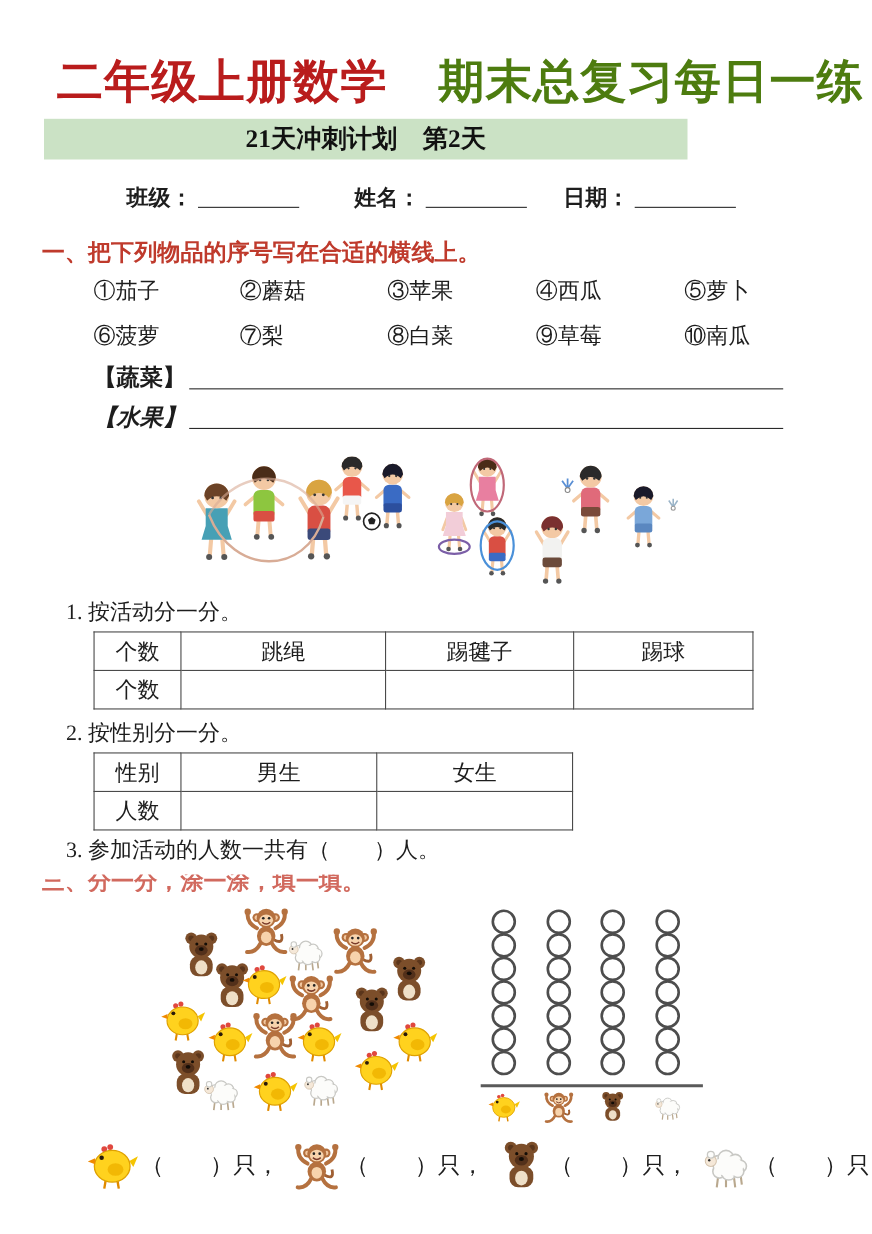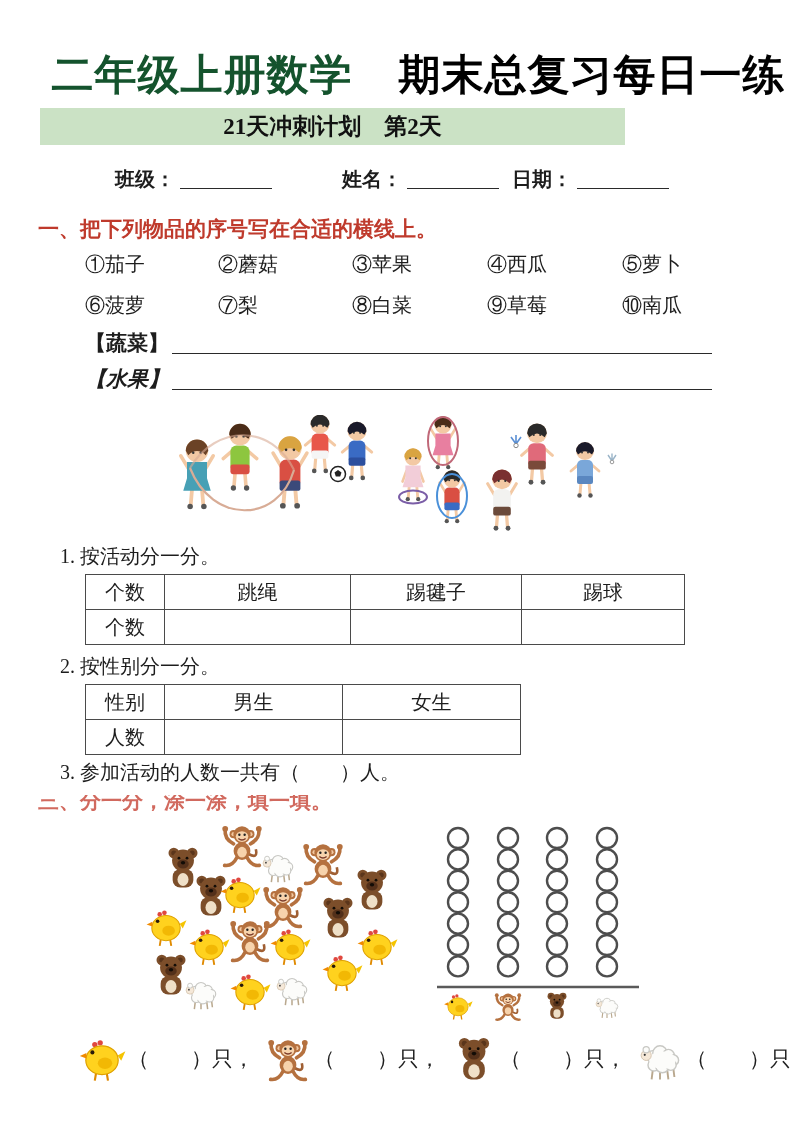--- a/index.html
+++ b/index.html
@@ -1,28 +1,28 @@
 <!DOCTYPE html>
 <html><head>
 <meta charset="utf-8">
 <style>
   html,body{margin:0;padding:0;background:#ffffff;}
   body{font-family:"Liberation Serif","DejaVu Serif",serif;color:#1d1d1d;}
   .page{position:relative;width:793px;height:1122px;margin:0 auto;background:#ffffff;overflow:hidden;}
 
   .title{position:absolute;left:0;top:46px;width:793px;text-align:center;
          font-size:42px;font-weight:700;letter-spacing:1px;line-height:58px;white-space:nowrap;}
-  .t-black{color:#14532d;margin-left:44px;}
-  .t-red{color:#000000;margin-left:46px;}
+  .t-black{color:#b91c1c;margin-left:44px;}
+  .t-red{color:#4d7c0f;margin-left:46px;}
 
   .banner{position:absolute;left:40px;top:108px;width:585px;height:37px;background:#cbe2c5;
           text-align:center;font-size:23px;font-weight:700;line-height:37px;color:#111;}
 
   .field{position:absolute;top:166px;height:30px;font-size:20px;font-weight:700;white-space:nowrap;}
-  .f-class{left:115px;} .f-name{left:322px;margin-left:20px;} .f-date{left:512px;}
+  .f-class{left:115px;} .f-name{left:322px;} .f-date{left:512px;}
   .fline{display:inline-block;width:92px;height:20px;border-bottom:1.8px solid #2a2a2a;margin-left:5px;vertical-align:-3px;}
 
   .sec-head{position:absolute;left:38px;font-size:21px;font-weight:700;color:#bf3a2c;white-space:nowrap;}
   .s1{top:215px;} .s2{top:397px;}
 
   .item{position:absolute;font-size:20px;color:#1d1d1d;white-space:nowrap;}
   .cat-line{position:absolute;left:85px;height:30px;font-size:21px;font-weight:600;white-space:nowrap;}
   .cat-veg{top:329px;} .cat-fruit{top:365px;font-style:italic;}
   .cat-underline{display:inline-block;width:540px;height:22px;border-bottom:1.6px solid #2a2a2a;vertical-align:-4px;margin-left:3px;}
 

